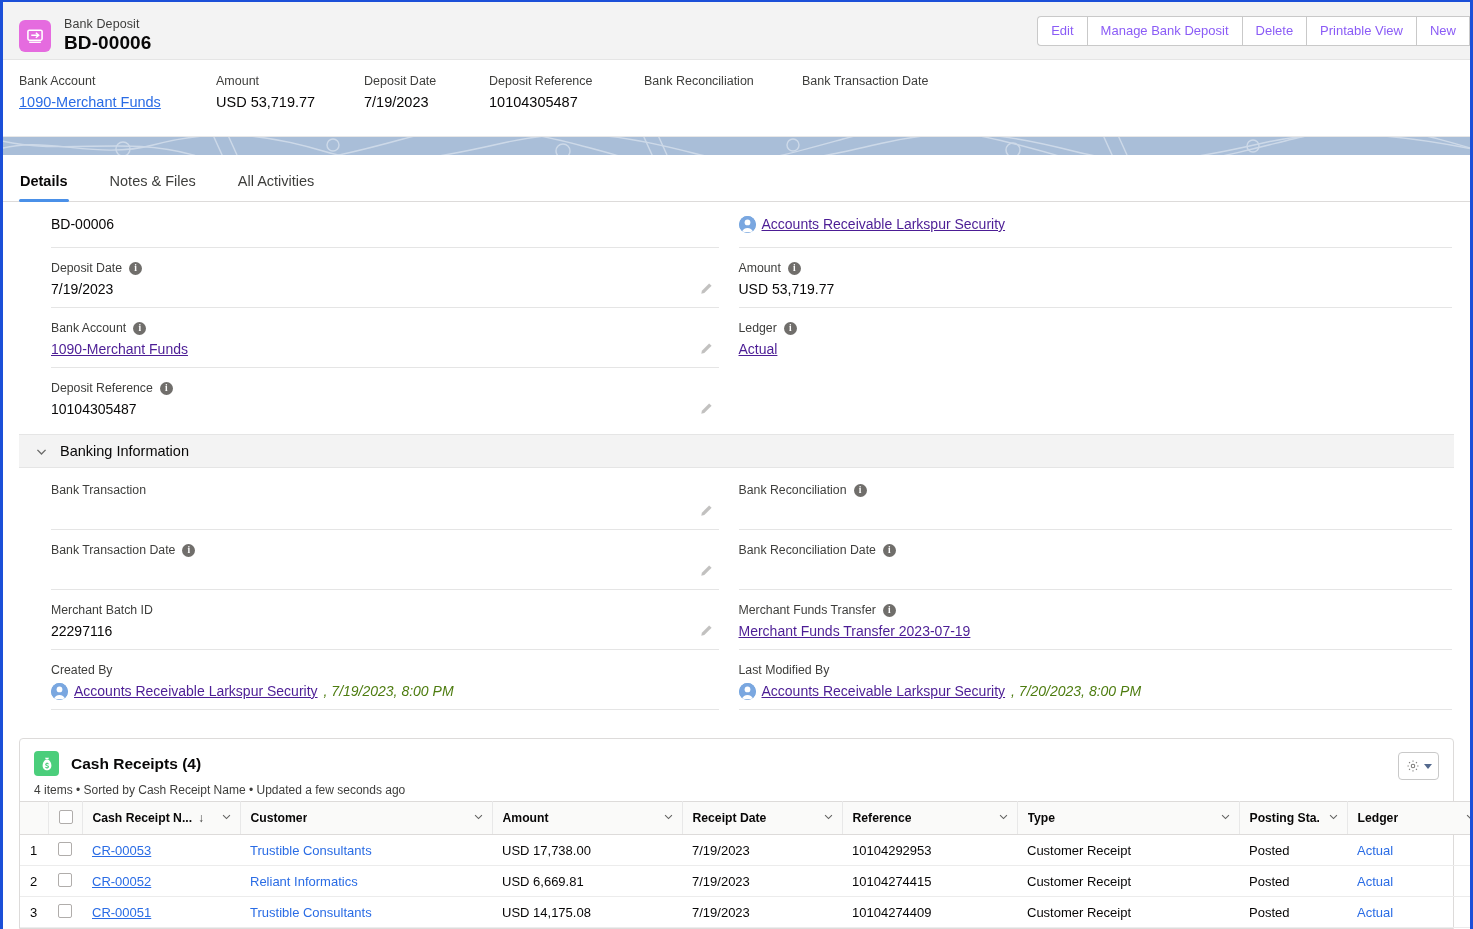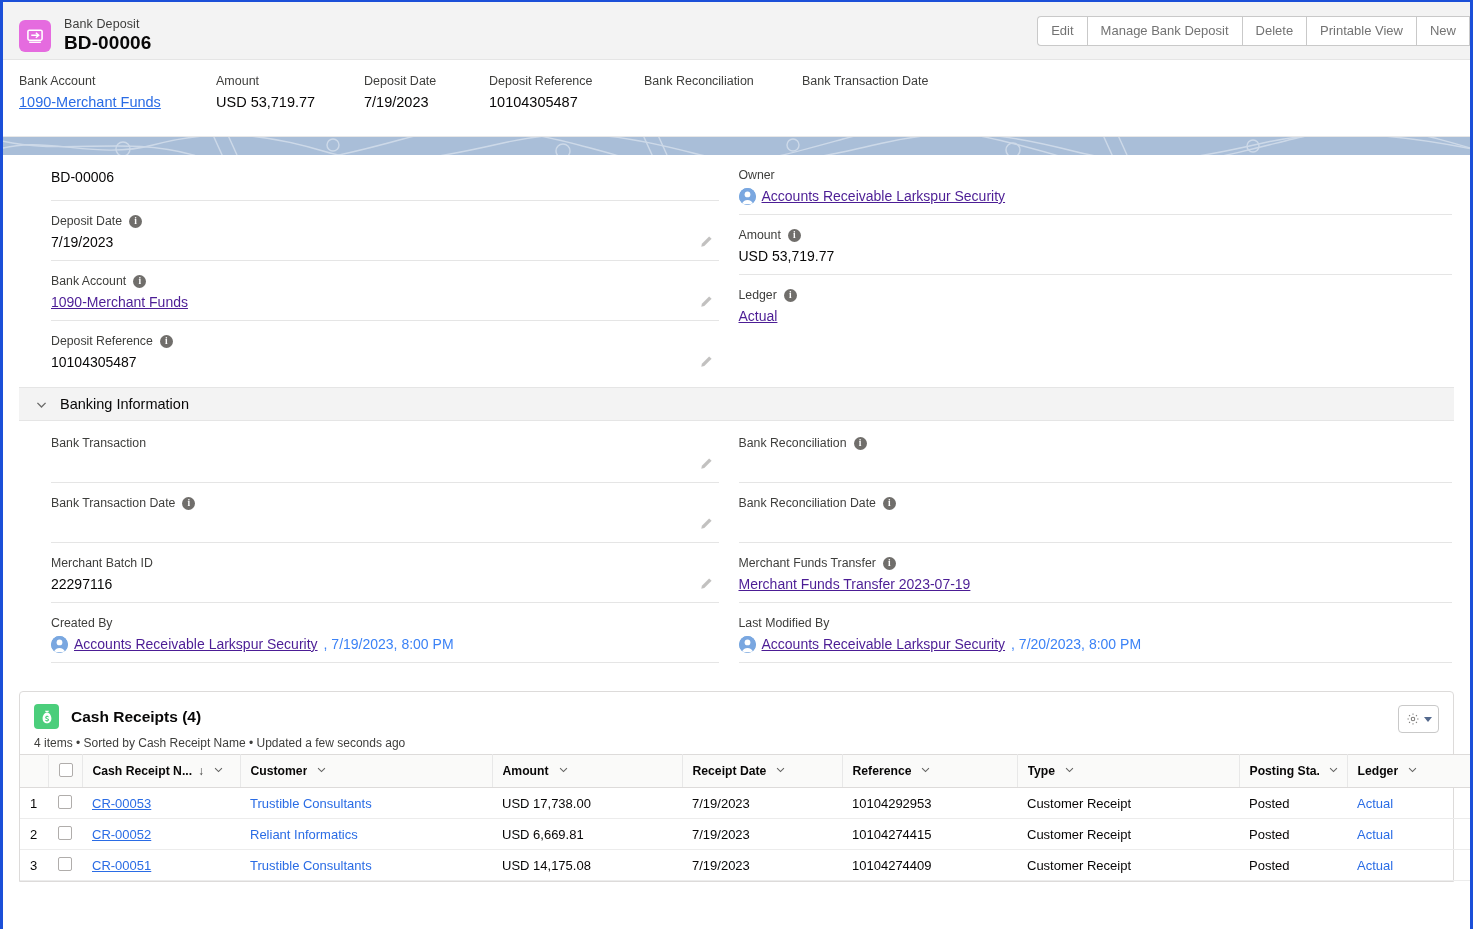--- a/index.html
+++ b/index.html
@@ -49,21 +49,21 @@
   }
   .rh-actions {
     position: absolute; right: 0; top: 14px;
     display: flex; align-items: stretch;
     height: 30px;
   }
   .rh-btn {
     background: #fff;
     border: 1px solid #c9c9c9;
     border-right: none;
-    color: #737373;
+    color: #8b5cf6;
     font-size: 13px;
     padding: 0 13px;
     height: 30px;
     line-height: 28px;
     cursor: pointer;
     white-space: nowrap;
   }
   .rh-btn:first-child { border-radius: 4px 0 0 4px; }
   .rh-btn:last-child { border-right: 1px solid #c9c9c9; }
 
@@ -135,21 +135,21 @@
   .fld-label {
     font-size: 12.3px; color: #3e3e3c;
     display: flex; align-items: center; gap: 7px;
     margin-bottom: 5px;
   }
   .fld-val {
     font-size: 14px; color: #080707; min-height: 18px;
     display: flex; align-items: center; gap: 6px;
   }
   .fld-val a { color: #4c1d95; text-decoration: underline; }
-  .fld-val .plain { color:#3b82f6; text-decoration:none; }
+  .fld-val .plain { color:#4d7c0f; text-decoration:none;font-style:italic; }
   .info-i {
     width: 13px; height: 13px; border-radius: 50%;
     background: #706e6b; color: #fff;
     font-size: 9.5px; font-weight: bold;
     display: inline-flex; align-items: center; justify-content: center;
     font-family: "Liberation Serif", serif;
     flex: 0 0 auto;
   }
   .pencil {
     position: absolute; right: 6px; bottom: 11px;
@@ -218,21 +218,21 @@
     border-bottom: 1px solid #dddbda;
     border-right: 1px solid #e8e8e8;
     font-size: 12.2px; font-weight: bold; color: #080707;
     text-align: left;
     height: 33px;
     padding: 0 8px 0 10px;
     position: relative;
     white-space: nowrap;
     overflow: hidden;
   }
-  th .th-in { display:flex; align-items:center; gap: 9px; }
+  th .th-in { display:flex; align-items:center; justify-content: space-between; gap: 9px; }
   th .th-l { display:flex; align-items:center; gap:6px; overflow:hidden; }
   .sort-arrow { font-size: 12px; color:#3e3e3c; }
   .hdr-chev { opacity:.8; flex:0 0 auto; }
   table.rl-table td {
     border-bottom: 1px solid #ececec;
     font-size: 13px; color: #080707;
     height: 31px;
     padding: 0 8px 0 10px;
     white-space: nowrap; overflow: hidden; text-overflow: ellipsis;
   }
@@ -306,20 +306,25 @@
       <circle cx="120" cy="18" r="7"></circle>
         <circle cx="330" cy="14" r="6"></circle>
       <circle cx="560" cy="20" r="7"></circle>
         <circle cx="790" cy="14" r="6"></circle>
       <circle cx="1010" cy="19" r="7"></circle>
         <circle cx="1250" cy="15" r="6"></circle>
       <path d="M210 4 l10 22 M224 2 l10 22 M640 4 l10 22 M654 2 l10 22 M1100 4 l10 22 M1114 2 l10 22"></path>
     </svg>
   </div>
 
+  <div class="tabbar">
+    <div class="tab active">Details</div>
+    <div class="tab">Notes &amp; Files</div>
+    <div class="tab">All Activities</div>
+  </div>
 
   <div class="detail-card">
     <div class="grid2">
 
       <div class="col-l">
 
         <div class="fld">
           <div class="fld-val">BD-00006</div>
         </div>
 
@@ -361,23 +366,20 @@
             <svg viewBox="0 0 16 16" fill="#706e6b">
                 <path d="M11.6 1.6l2.8 2.8-8.3 8.3-3.5.7.7-3.5z"></path>
               </svg>
           </span>
         </div>
       </div>
 
       <div class="col-r">
 
         <div class="fld">
-          <div class="fld-label">
-            <span>Owner</span>
-          </div>
           <div class="fld-val">
             <span class="avatar">
               <svg viewBox="0 0 20 20">
                   <circle cx="10" cy="10" r="10" fill="#7aa7e0"></circle>
                   <circle cx="10" cy="7.5" r="3.4" fill="#fff"></circle>
                   <path d="M3.4 19c1.1-3.4 3.6-5 6.6-5s5.5 1.6 6.6 5z" fill="#fff"></path>
                 </svg>
             </span>
             <a href="#">Accounts Receivable Larkspur Security</a>
           </div>

